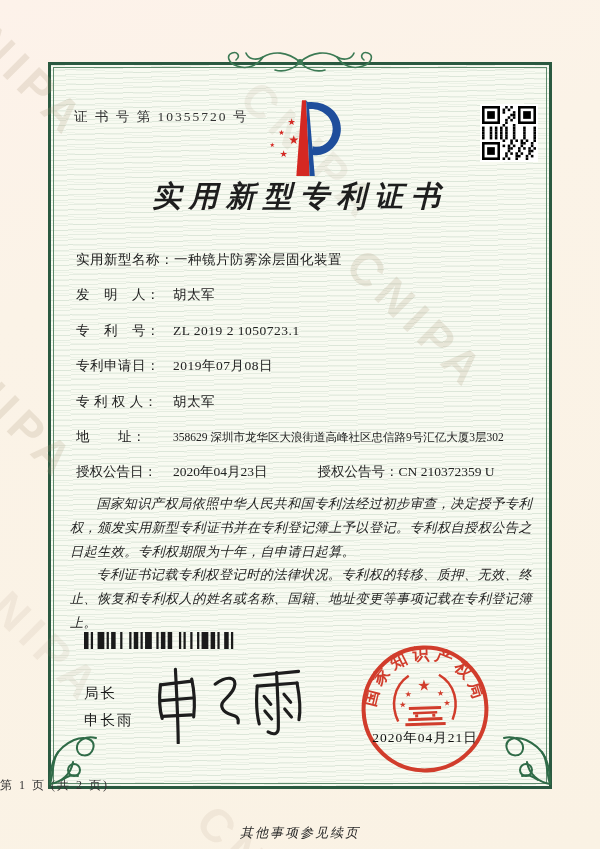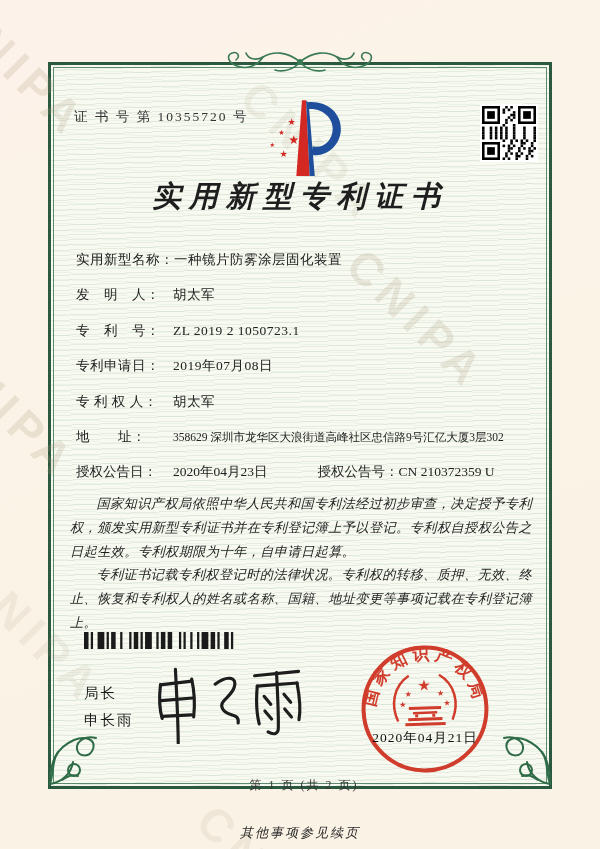--- a/index.html
+++ b/index.html
@@ -65,22 +65,22 @@
     font-family:"Liberation Sans",sans-serif; font-size:14.5px;
     font-weight:400; line-height:27px; color:#1c1c1c; letter-spacing:2px;
   }
   .signature { position:absolute; left:146px; top:660px; }
   .seal { position:absolute; left:352px; top:636px; opacity:0.93; }
   .seal-date {
     position:absolute; left:350px; top:729px; width:150px; text-align:center;
     font-size:13.5px; letter-spacing:1px; color:#111; z-index:4;
   }
   .page-footer {
-    position:absolute; left:0; top:777px; width:100%; text-align:center;
-    font-size:12px; letter-spacing:2px; color:#333;padding-left:8px;
+    position:absolute; left:0; top:777px; width:100%; text-align:left;
+    font-size:12px; letter-spacing:2px; color:#333;
   }
   .continuation {
     position:absolute; left:0; top:804px; width:100%; text-align:center;
     font-size:13px; font-style:italic; letter-spacing:2px; color:#2a2a2a;margin-top:20px;
   }
 </style>
 </head>
 <body>
 
 <div class="page">

